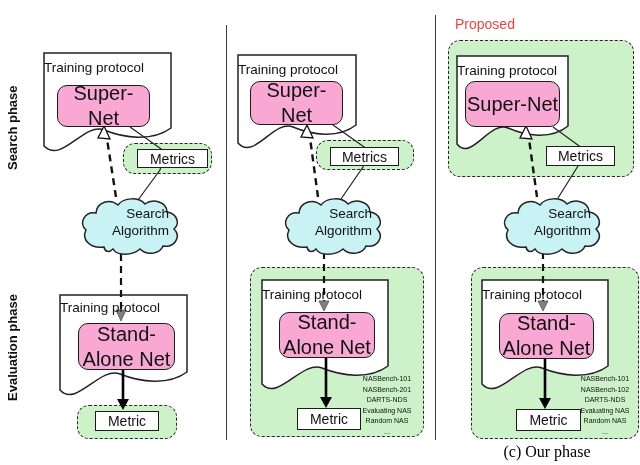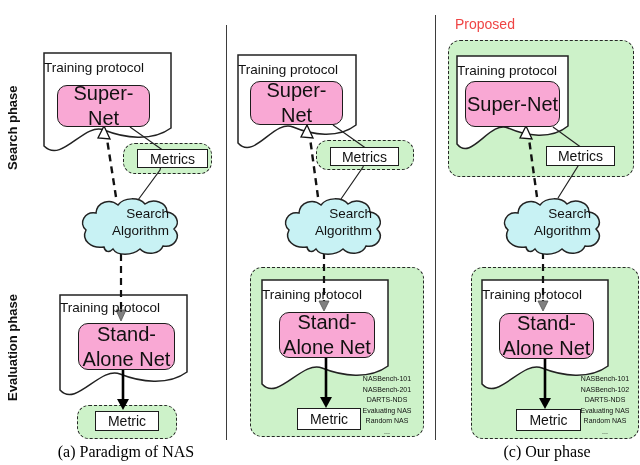--- a/index.html
+++ b/index.html
@@ -88,21 +88,20 @@
 
   <div class="abs proposed z3" style="left:455px; top:16px;">Proposed</div>
 
   <div class="abs doclabel z3" style="left:44px; top:60px; width:127px;">Training protocol</div>
   <div class="abs cyanbox z3" style="left:57px; top:85px; width:91px; height:40px;">Super-Net</div>
   <div class="abs whitebox z3" style="left:137px; top:149px; width:69px; height:17px;">Metrics</div>
   <div class="abs cloudlabel z3" style="left:85px; top:206px; width:84px;">Search Algorithm</div>
   <div class="abs doclabel z3" style="left:60px; top:300px; width:127px;">Training protocol</div>
   <div class="abs cyanbox z3" style="left:78px; top:323px; width:95px; height:45px;">Stand-Alone Net</div>
   <div class="abs whitebox z3" style="left:95px; top:411px; width:62px; height:18px;">Metric</div>
-  <div class="abs caption z3" style="left:38px; top:443px; width:176px;">(a) Paradigm of NAS</div>
 
   <div class="abs doclabel z3" style="left:238px; top:62px; width:118px;">Training protocol</div>
   <div class="abs cyanbox z3" style="left:250px; top:81px; width:91px; height:42px;">Super-Net</div>
   <div class="abs whitebox z3" style="left:330px; top:147px; width:67px; height:17px;">Metrics</div>
   <div class="abs cloudlabel z3" style="left:288px; top:206px; width:84px;">Search Algorithm</div>
   <div class="abs doclabel z3" style="left:262px; top:287px; width:126px;">Training protocol</div>
   <div class="abs cyanbox z3" style="left:279px; top:312px; width:94px; height:44px;">Stand-Alone Net</div>
   <div class="abs whitebox z3" style="left:297px; top:408px; width:62px; height:20px;">Metric</div>
   <div class="abs bench z3" style="left:350px; top:374px; width:74px;">
     <div>NASBench-101</div>

